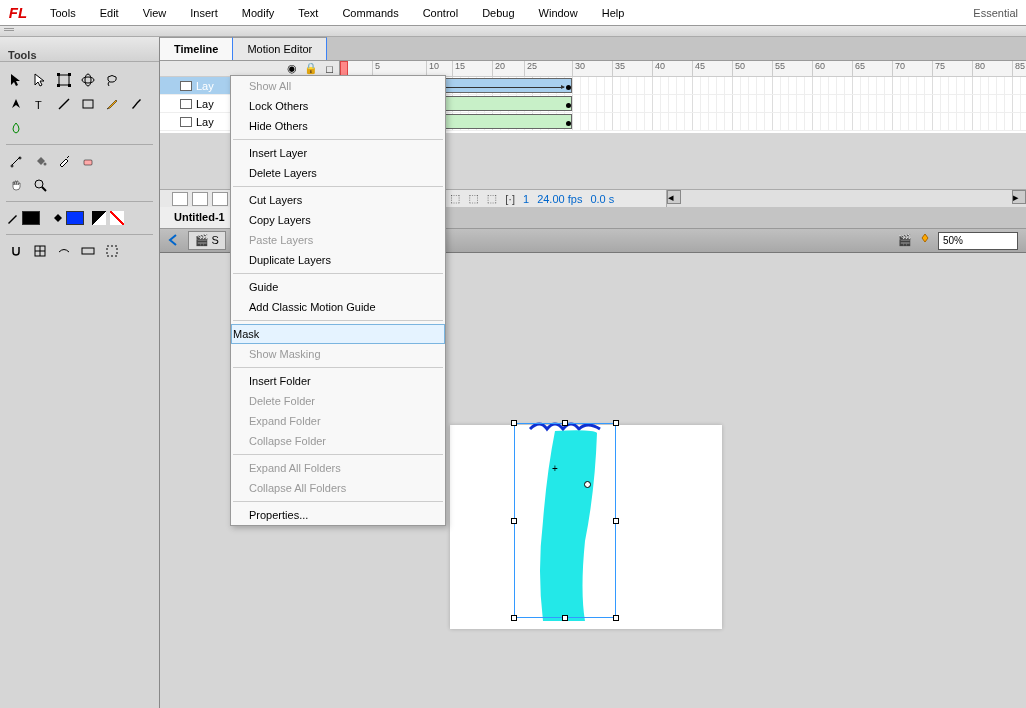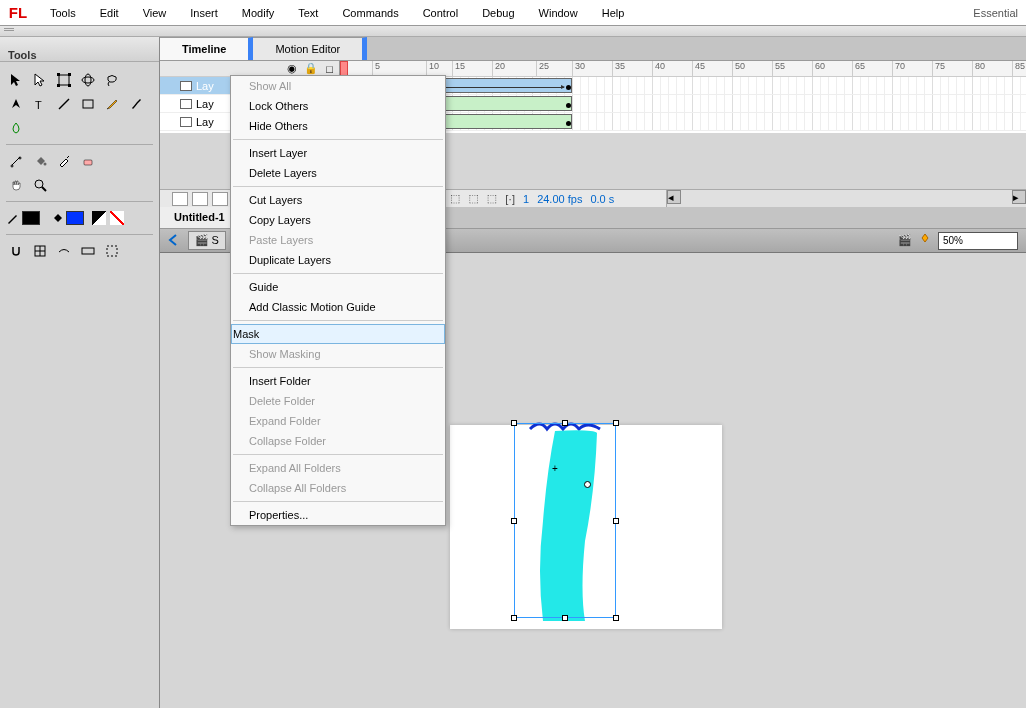--- a/index.html
+++ b/index.html
@@ -1,19 +1,19 @@
 <!DOCTYPE html>
 <html><head>
 <meta charset="utf-8">
 <style>
 * { box-sizing: border-box; margin: 0; padding: 0; font-family: "Segoe UI", Tahoma, sans-serif; font-size: 11px; user-select: none; }
 body { background: #d6d6d6; width: 1026px; height: 708px; overflow: hidden; position: relative; }
 
 .menubar { position: absolute; top: 0; left: 0; right: 0; height: 26px; background: #fff; display: flex; align-items: center; padding-left: 4px; border-bottom: 1px solid #999; }
-.menubar .logo { width: 28px; height: 20px; display: flex; align-items: center; justify-content: center; color: #d00; font-weight: bold; font-size: 15px; margin-right: 6px; }
+.menubar .logo { width: 28px; height: 20px; display: flex; align-items: center; justify-content: center; color: #d00; font-weight: bold; font-size: 15px; font-style: italic; margin-right: 6px; }
 .menubar .mitem { padding: 4px 12px; cursor: default; }
 .menubar .right { margin-left: auto; padding-right: 8px; color: #555; }
 
 .submenubar { position: absolute; top: 26px; left: 0; right: 0; height: 11px; background: linear-gradient(#e8e8e8, #d6d6d6); border-bottom: 1px solid #aaa; }
 .submenubar::before { content: ""; position: absolute; left: 4px; top: 2px; width: 10px; height: 6px; border-top: 3px double #999; border-bottom: 1px solid #999; }
 
 .tools-panel { position: absolute; top: 37px; left: 0; width: 160px; bottom: 0; background: #d6d6d6; border-right: 1px solid #888; }
 .tools-header { height: 22px; background: linear-gradient(#e8e8e8,#d2d2d2); border-bottom: 1px solid #aaa; padding: 12px 8px; font-weight: bold; color: #333; }
 .tools-grid { padding: 8px 6px; }
 .tool-row { display: flex; gap: 4px; margin-bottom: 4px; align-items: center; height: 20px; }
@@ -24,21 +24,21 @@
 .sw-blue { background: #0033ff; }
 .sw-bw { background: linear-gradient(135deg,#000 50%,#fff 50%); width: 14px; height: 14px; }
 .sw-none { background: #fff; position: relative; width: 14px; height: 14px; }
 .sw-none::after { content: ""; position: absolute; inset: 0; background: linear-gradient(45deg, transparent 45%, red 45%, red 55%, transparent 55%); }
 .tool-divider { height: 1px; background: #aaa; margin: 6px 0; }
 
 .main-area { position: absolute; top: 37px; left: 160px; right: 0; bottom: 0; background: #d6d6d6; }
 
 .timeline-panel { position: absolute; top: 0; left: 0; right: 0; height: 170px; background: #d6d6d6; border-bottom: 1px solid #888; }
 .tabbar { height: 24px; background: #c4c4c4; display: flex; border-bottom: 1px solid #999; position: relative; }
-.tab { padding: 5px 22px; background: #e8e8e8; border-right: 5px solid #3b82f6; border-top: 1px solid #999; cursor: default; }
+.tab { padding: 5px 14px; background: #e8e8e8; border-right: 1px solid #3b82f6; border-top: 1px solid #999; cursor: default; }
 .tab.active { background: #f8f8f8; font-weight: bold; }
 
 .layer-area { position: absolute; top: 24px; left: 0; width: 180px; height: 72px; background: #fff; border-right: 1px solid #999; }
 .layer-head { height: 16px; background: #e8e8e8; border-bottom: 1px solid #ccc; display: flex; justify-content: flex-end; padding-right: 6px; gap: 8px; align-items: center; }
 .layer-row { height: 18px; display: flex; align-items: center; padding-left: 20px; border-bottom: 1px solid #eee; gap: 4px; }
 .layer-row.sel { background: #a8cfee; color: #fff; }
 .layer-icon { width: 12px; height: 10px; border: 1px solid #666; background: #fff; }
 
 .frames-area { position: absolute; top: 24px; left: 180px; right: 0; height: 72px; background: #fff; overflow: hidden; }
 .ruler { height: 16px; background: #f4f4f4; border-bottom: 1px solid #ccc; position: relative; }
@@ -295,21 +295,21 @@
       </div>
     </div>
 
     <div class="frames-area">
       <div class="ruler" id="ruler">
           <div class="ruler-tick" style="left: 0px;">1</div>
           <div class="ruler-tick" style="left: 32px;">5</div>
           <div class="ruler-tick" style="left: 72px; margin-left: 14px;">10</div>
           <div class="ruler-tick" style="left: 112px;">15</div>
           <div class="ruler-tick" style="left: 152px;">20</div>
-          <div class="ruler-tick" style="left: 196px;">25</div>
+          <div class="ruler-tick" style="left: 184px;">25</div>
           <div class="ruler-tick" style="left: 232px;">30</div>
           <div class="ruler-tick" style="left: 272px;">35</div>
           <div class="ruler-tick" style="left: 312px;">40</div>
           <div class="ruler-tick" style="left: 352px;">45</div>
           <div class="ruler-tick" style="left: 392px;">50</div>
           <div class="ruler-tick" style="left: 432px;">55</div>
           <div class="ruler-tick" style="left: 472px;">60</div>
           <div class="ruler-tick" style="left: 512px;">65</div>
           <div class="ruler-tick" style="left: 552px;">70</div>
           <div class="ruler-tick" style="left: 592px;">75</div>

